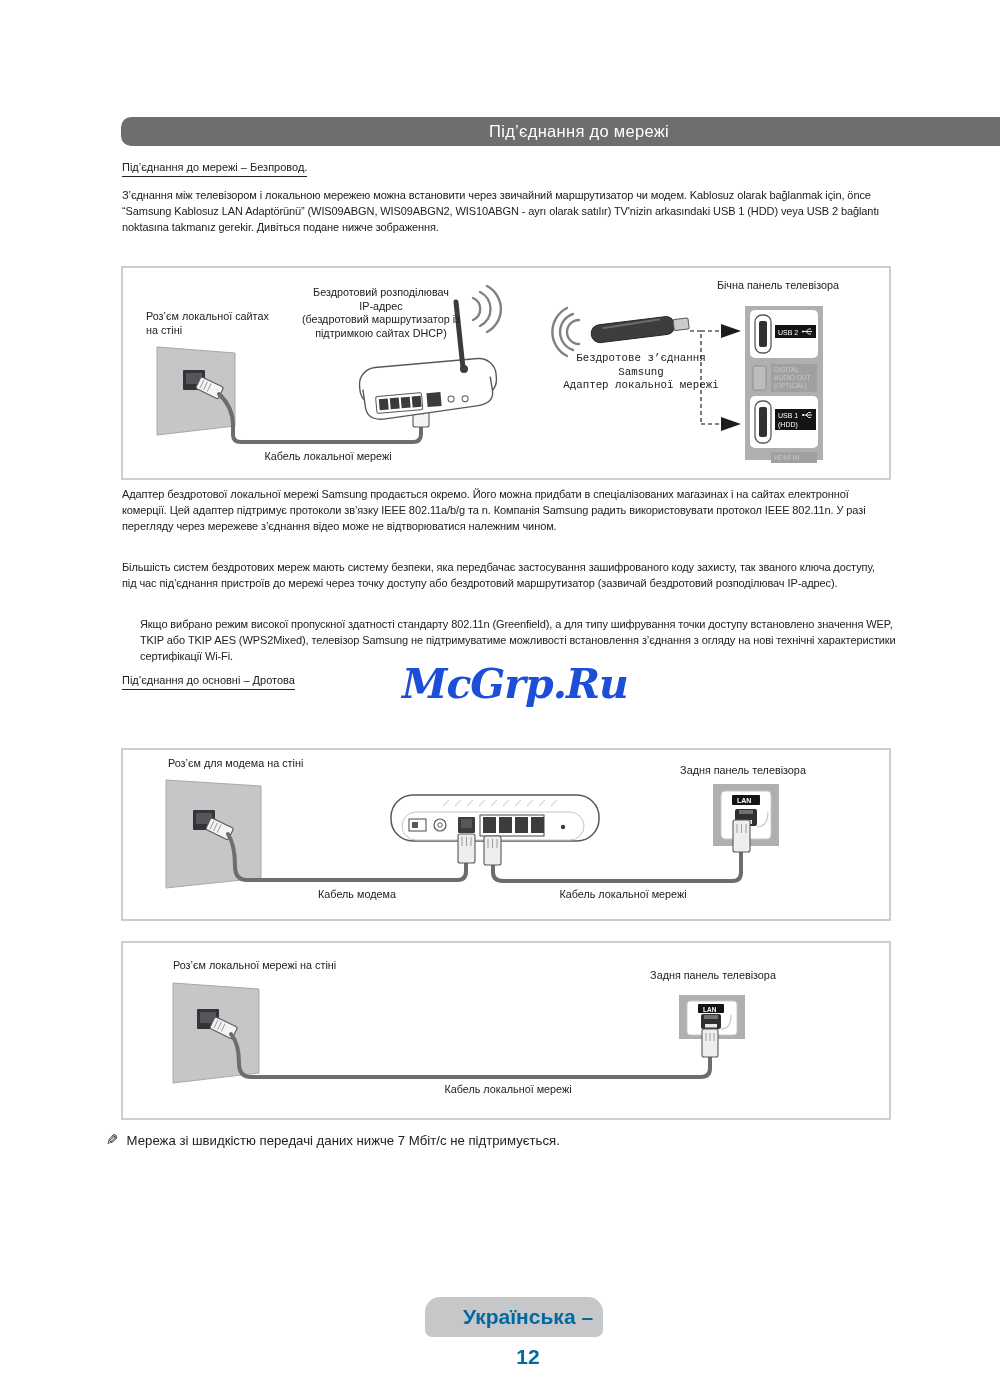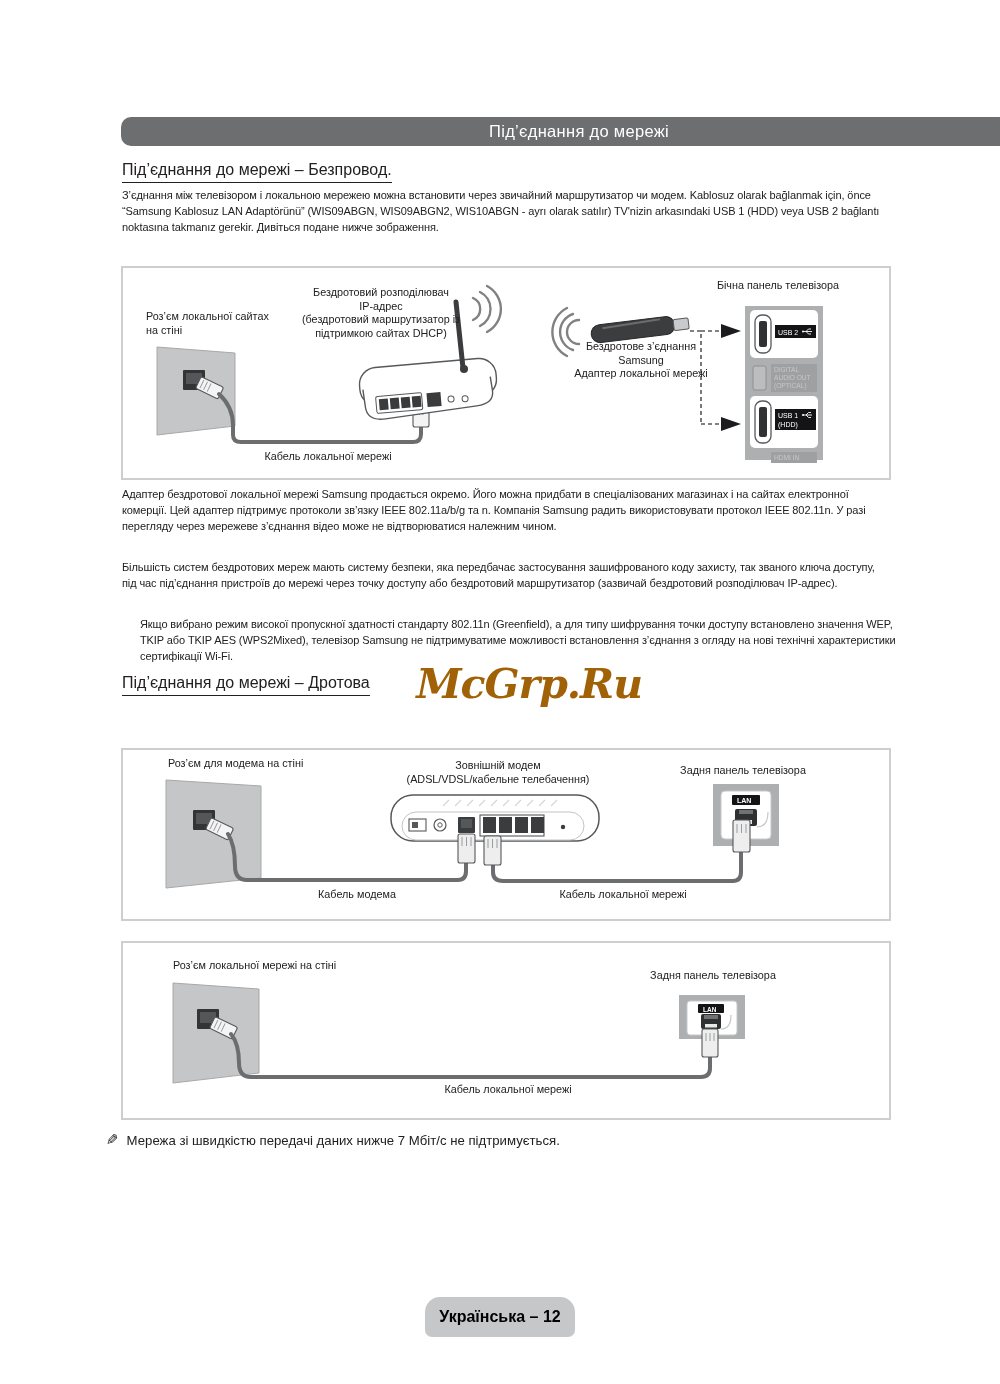--- a/index.html
+++ b/index.html
@@ -1,36 +1,36 @@
 <!DOCTYPE html>
 <html><head>
 <meta charset="utf-8">
 <style>
   html,body{margin:0;padding:0;background:#ffffff;}
   .page{position:relative;width:1000px;height:1384px;background:#ffffff;overflow:hidden;
         font-family:"Liberation Sans",sans-serif;color:#232022;}
   .abs{position:absolute;}
   .banner{left:121px;top:117px;width:916px;height:29px;line-height:29px;text-align:center;
           color:#ffffff;font-size:16.5px;letter-spacing:.3px;border-radius:10px;}
-  .sec-heading{font-size:16px;}
+  .sec-heading{font-size:11px;}
   .sec-heading span{display:inline-block;border-bottom:1.2px solid #232022;padding-bottom:3px;}
   .body-text{width:770px;font-size:11px;line-height:16px;letter-spacing:-0.1px;}
   .diagram{position:absolute;left:121px;width:766px;border:2px solid #cdced0;background:#fff;}
   .dlabel{position:absolute;font-size:10.8px;line-height:13.5px;color:#232022;
           white-space:pre-line;text-align:center;}
   .dlabel.left{text-align:left;}
   .dsvg{position:absolute;left:0;top:0;}
   .badge-text{font-family:"Liberation Sans",sans-serif;font-size:7px;fill:#ffffff;}
   .badge-text-sm{font-family:"Liberation Sans",sans-serif;font-size:6.6px;fill:#c6c7c9;}
   .lan-text{font-family:"Liberation Sans",sans-serif;font-size:7px;font-weight:bold;fill:#ffffff;}
   .note-row{left:106px;top:1131px;width:780px;font-size:13.2px;line-height:18px;}
   .note-icon{font-family:"DejaVu Sans",sans-serif;font-size:15px;margin-right:8px;
              display:inline-block;transform:scaleX(-1);}
   .footer-tab{left:425px;top:1297px;width:150px;height:40px;border-radius:15px 15px 7px 7px;
-              text-align:center;line-height:40px;font-size:16px;font-weight:bold;color:#000000;}
+              text-align:center;line-height:40px;font-size:21px;font-weight:bold;color:#0369a1;padding-left:28px;}
   .watermark{left:402px;top:660px;width:240px;font-family:"DejaVu Serif",serif;
              font-style:italic;font-weight:bold;font-size:41px;letter-spacing:-1px;
              pointer-events:none;z-index:50;}
 </style>
 </head>
 <body>
 
 <div class="page">
 
   <div class="abs banner" style="background-color: rgb(109, 110, 112);">Під’єднання до мережі</div>
@@ -127,35 +127,35 @@
         <text x="651" y="192" class="badge-text-sm">HDMI IN</text>
       </g>
     </svg>
     <div class="dlabel left" style="left:23px;top:42px;width:160px;">Роз’єм локальної сайтах
 на стіні</div>
     <div class="dlabel" style="left:148px;top:18px;width:220px;">Бездротовий розподілювач
 IP-адрес
 (бездротовий маршрутизатор із
 підтримкою сайтах DHCP)</div>
     <div class="dlabel" style="left:115px;top:182px;width:180px;">Кабель локальної мережі</div>
-    <div class="dlabel" style="left:428px;top:72px;width:180px;">Бездротове з’єднання
+    <div class="dlabel" style="left:428px;top:84px;width:180px;font-family:Liberation Mono, monospace;">Бездротове з’єднання
 Samsung
 Адаптер локальної мережі</div>
     <div class="dlabel" style="left:565px;top:11px;width:180px;">Бічна панель телевізора</div>
   </div>
 
   <div class="abs body-text" style="left:122px;top:486px;">Адаптер бездротової локальної мережі Samsung продається окремо. Його можна придбати в спеціалізованих магазинах і на сайтах електронної комерції. Цей адаптер підтримує протоколи зв’язку IEEE 802.11a/b/g та n. Компанія Samsung радить використовувати протокол IEEE 802.11n. У разі перегляду через мережеве з’єднання відео може не відтворюватися належним чином.</div>
   <div class="abs body-text" style="left:122px;top:559px;">Більшість систем бездротових мереж мають систему безпеки, яка передбачає застосування зашифрованого коду захисту, так званого ключа доступу, під час під’єднання пристроїв до мережі через точку доступу або бездротовий маршрутизатор (зазвичай бездротовий розподілювач IP-адрес).</div>
   <div class="abs body-text" style="left:140px;top:616px;">Якщо вибрано режим високої пропускної здатності стандарту 802.11n (Greenfield), а для типу шифрування точки доступу встановлено значення WEP, TKIP або TKIP AES (WPS2Mixed), телевізор Samsung не підтримуватиме можливості встановлення з’єднання з огляду на нові технічні характеристики сертифікації Wi-Fi.</div>
 
   <div class="abs sec-heading" style="left:122px;top:674px;">
-    <span>Під’єднання до мережі – Дротова</span>
-  </div>
-
-  <div class="abs watermark" style="color: #a16207; text-align: right;">McGrp.Ru</div>
+    <span>Під’єднання до основні – Дротова</span>
+  </div>
+
+  <div class="abs watermark" style="color: #1d4ed8;">McGrp.Ru</div>
 
   <div class="diagram" style="top:748px;height:169px;">
     <svg class="dsvg" width="766" height="169" viewBox="0 0 766 169">
       <g>
         <polygon points="43,30 138,36 138,128 43,138" fill="#c5c6c8" stroke="#a7a8aa" stroke-width="1"></polygon>
         <rect x="70" y="60" width="22" height="20" rx="1" fill="#333436"></rect>
         <rect x="73" y="63" width="16" height="11" fill="#55565a"></rect>
         <g transform="translate(86,72) rotate(26)">
           <rect x="0" y="-5" width="25" height="13" rx="2" fill="#f4f4f5" stroke="#57585a" stroke-width="1.1"></rect>
           <path d="M4,-3 v9 M8,-3 v9 M12,-3 v9" stroke="#9b9c9e" stroke-width="1" fill="none"></path>
@@ -199,22 +199,20 @@
         <rect x="612" y="59" width="22" height="17" rx="2" fill="#2f3032"></rect>
         <rect x="616" y="60" width="14" height="4" fill="#707173"></rect>
         <rect x="617" y="70" width="12" height="4" fill="#e8e8e9"></rect>
         <g transform="translate(610,70)">
           <rect x="0" y="0" width="17" height="32" rx="2" fill="#eeeeef" stroke="#57585a" stroke-width="1.1"></rect>
           <path d="M4,4 v9 M8.5,4 v9 M13,4 v9" stroke="#9b9c9e" stroke-width="1" fill="none"></path>
         </g>
       </g>
     </svg>
     <div class="dlabel left" style="left:45px;top:7px;width:220px;">Роз’єм для модема на стіні</div>
-    <div class="dlabel" style="left:225px;top:9px;width:300px;">Зовнішній модем
-(ADSL/VDSL/кабельне телебачення)</div>
     <div class="dlabel" style="left:530px;top:14px;width:180px;">Задня панель телевізора</div>
     <div class="dlabel" style="left:144px;top:138px;width:180px;">Кабель модема</div>
     <div class="dlabel" style="left:410px;top:138px;width:180px;">Кабель локальної мережі</div>
   </div>
 
   <div class="diagram" style="top:941px;height:175px;">
     <svg class="dsvg" width="766" height="175" viewBox="0 0 766 175">
       <g>
         <polygon points="50,40 136,46 136,130 50,140" fill="#c5c6c8" stroke="#a7a8aa" stroke-width="1"></polygon>
         <rect x="74" y="66" width="22" height="20" rx="1" fill="#333436"></rect>

